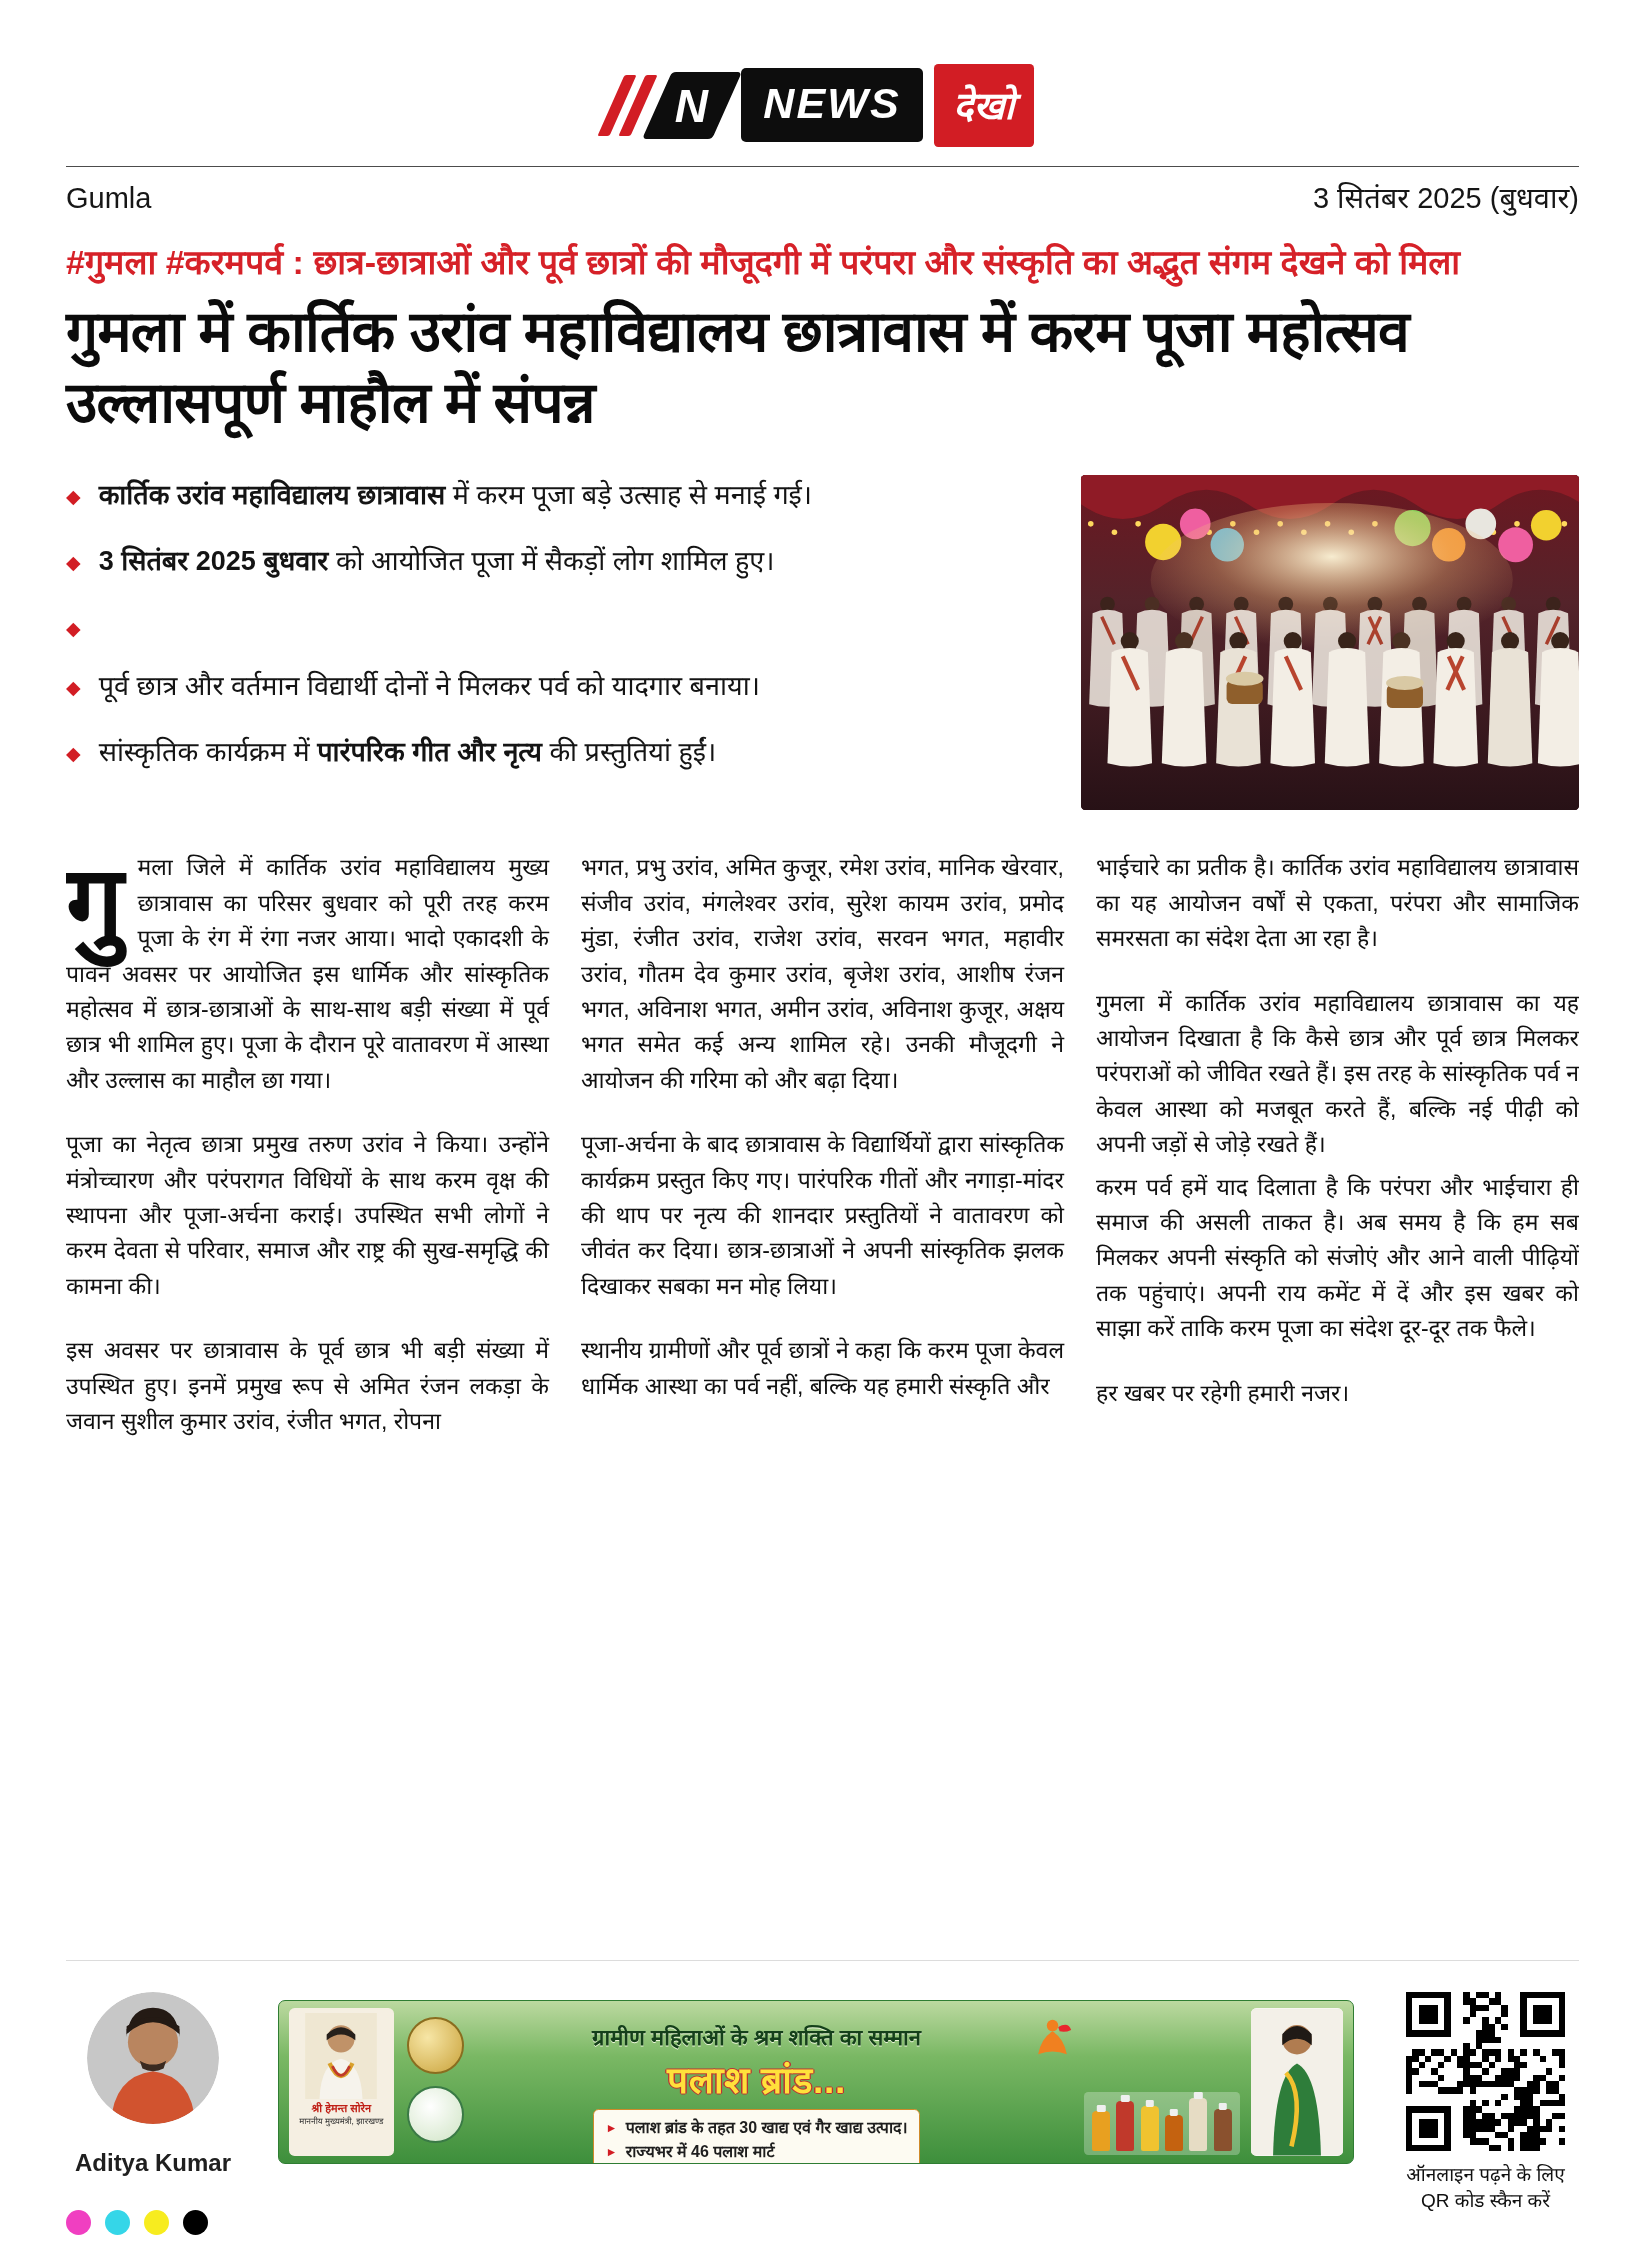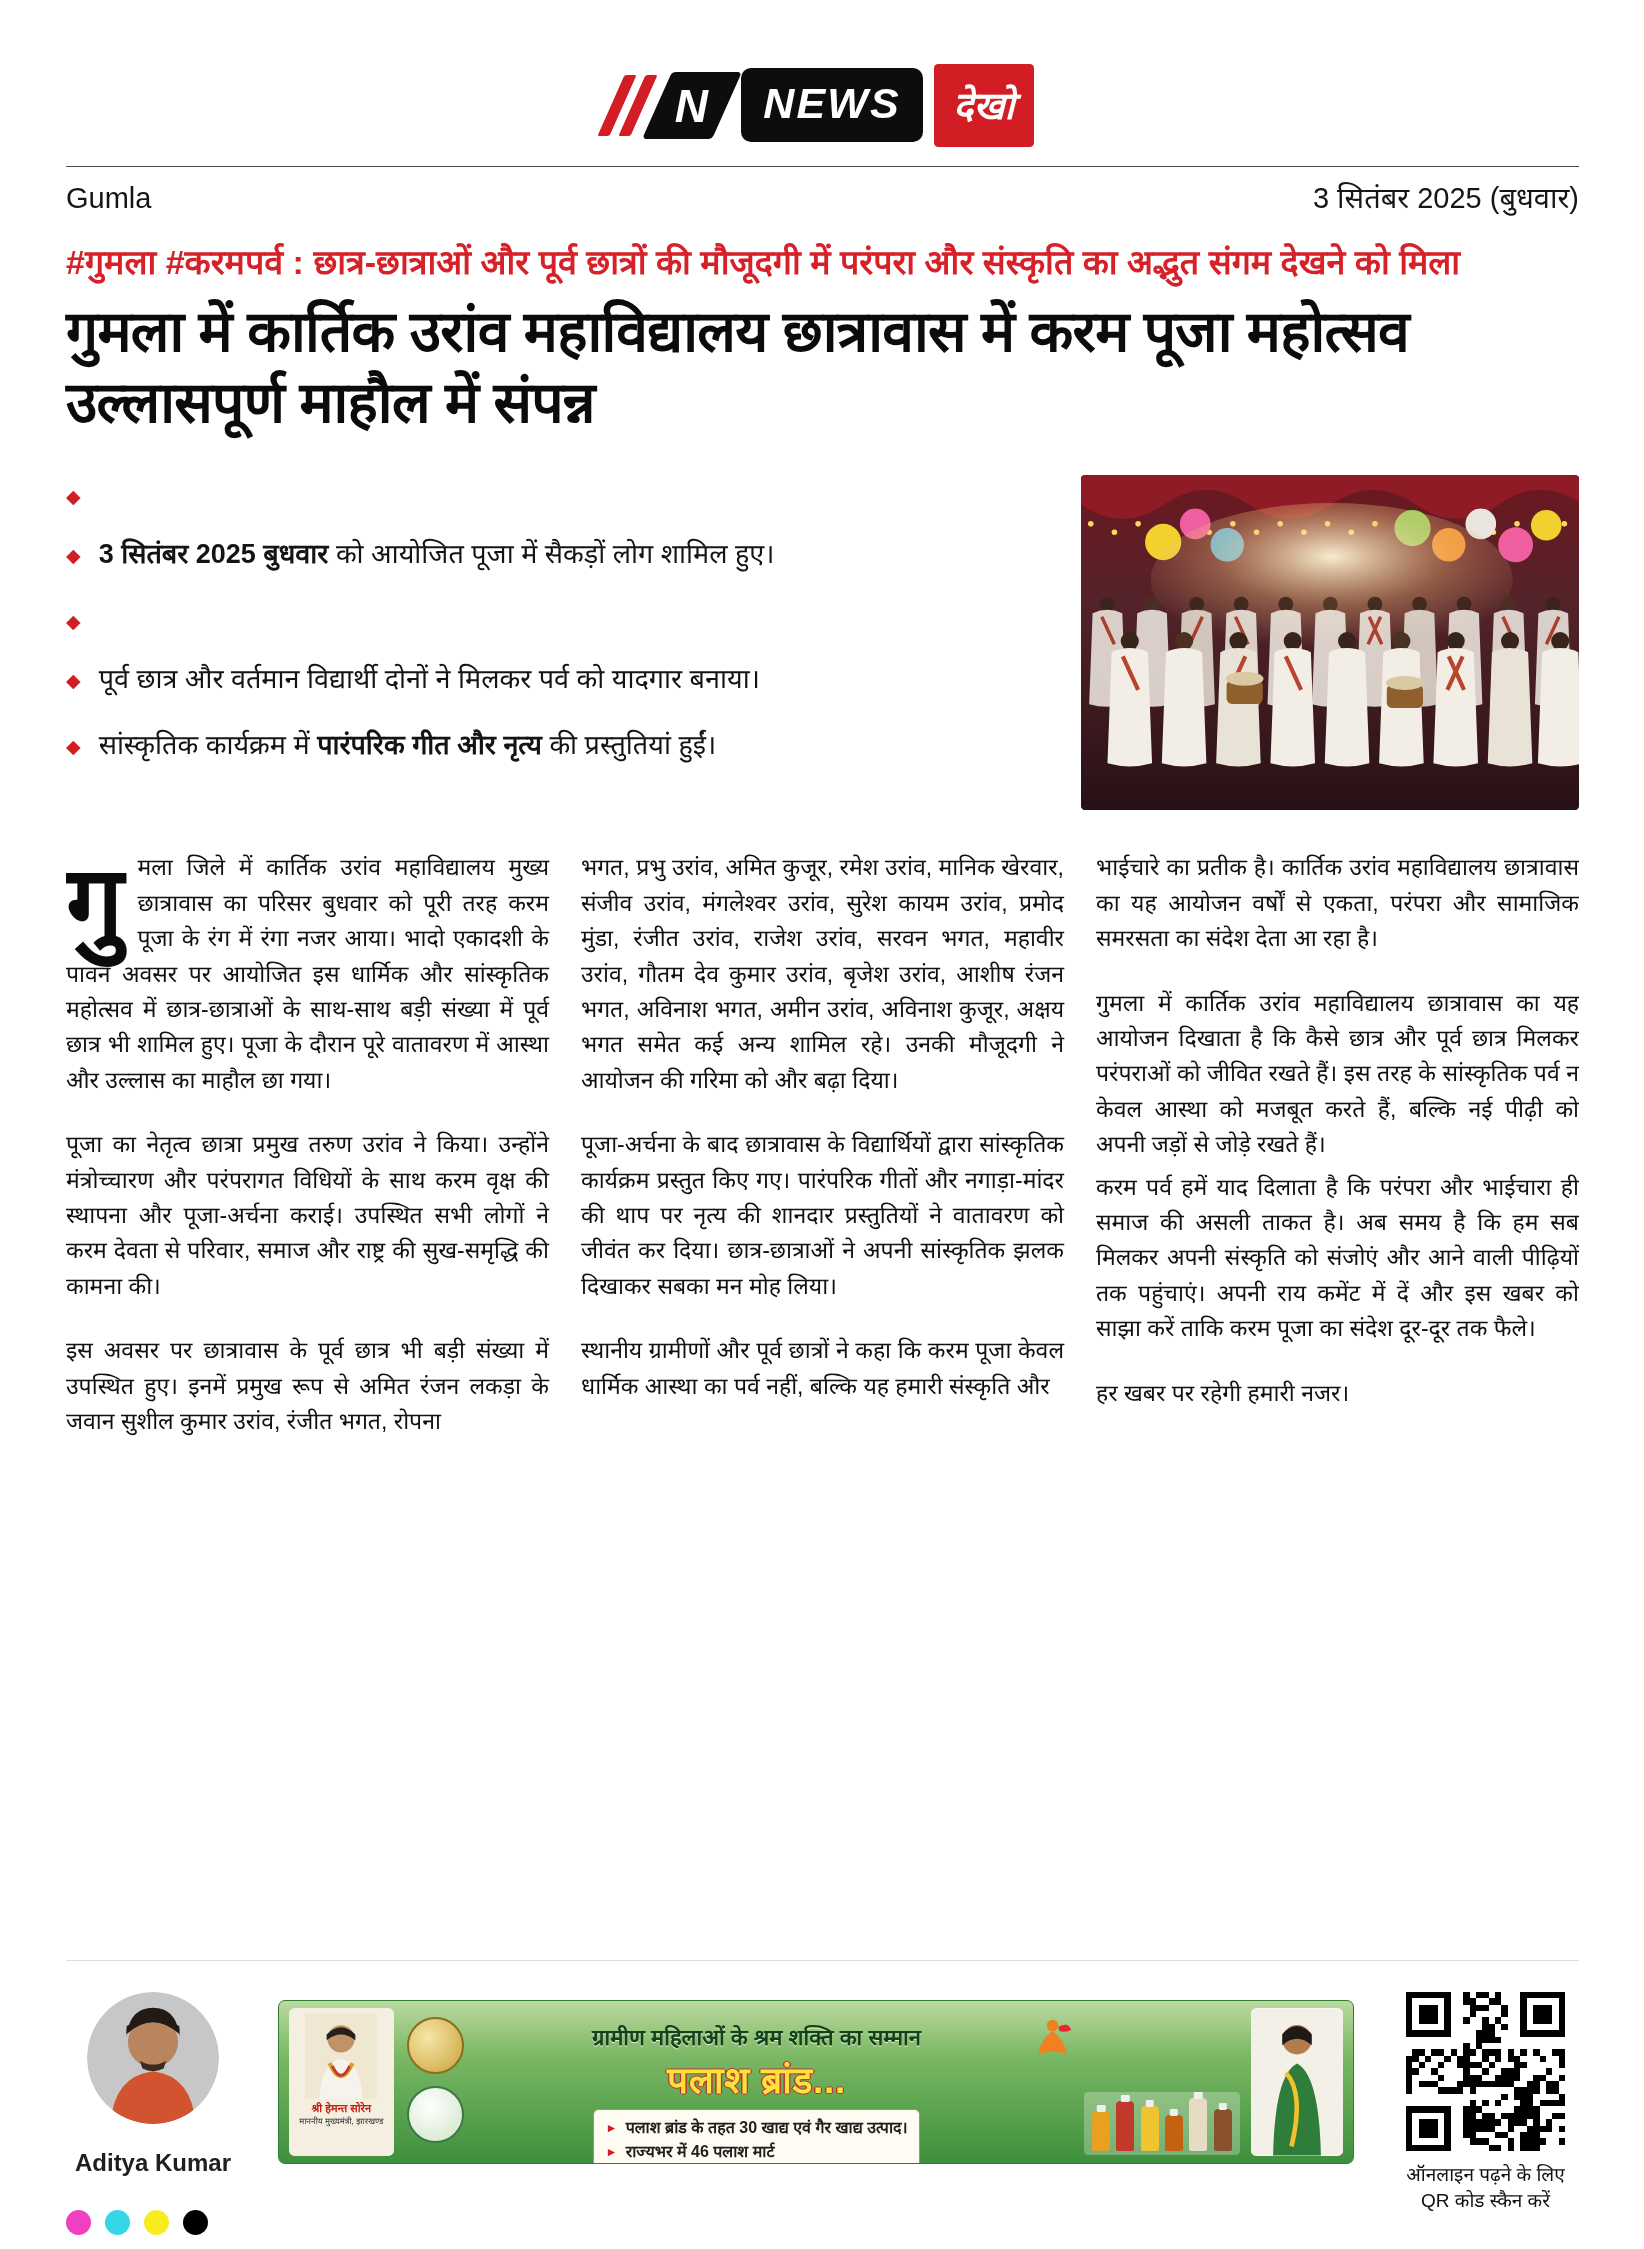--- a/index.html
+++ b/index.html
@@ -11,21 +11,21 @@
   .page{padding:0 66px;}
 
   
   .masthead{padding-top:64px;display:flex;justify-content:center;}
   .logo{display:flex;align-items:center;}
   .slash{width:12px;height:61px;background:#d21d24;transform:skewX(-24deg);margin-right:9px;border-radius:2.1px;}
   .n-box{width:70px;height:67px;background:#0d0d0d;transform:skewX(-24deg);border-radius:4.2px;
          display:flex;align-items:center;justify-content:center;margin:0 14px 0 4.2px;}
   .n-box span{transform:skewX(24deg);color:#fff;font-size:46px;font-weight:800;font-style:italic;}
   .news-box{background:#0d0d0d;color:#fff;font-style:italic;font-weight:800;font-size:43px;
-            letter-spacing:2.1px;padding:11px 22px 14px;border-radius:10px;}
+            letter-spacing:2.1px;padding:11px 22px 14px;border-radius:5px;}
   .dekho-box{background:#d21d24;color:#fff;font-style:italic;font-weight:700;font-size:38px;
              padding:14px 19.5px 16.7px;border-radius:4.2px;margin-left:11px;}
 
   .meta-rule{border-top:1.4px solid #4c4c4c;margin-top:19.5px;}
   .meta-row{display:flex;justify-content:space-between;align-items:baseline;padding-top:9.8px;font-size:29px;color:#161616;}
 
   
   .kicker{margin-top:25px;font-size:34px;font-weight:700;color:#d62128;line-height:1.25;}
   .headline{margin-top:12.5px;font-size:57px;line-height:1.24;font-weight:800;color:#0b0b0b;letter-spacing:-0.7px;}
 
@@ -113,20 +113,21 @@
     <span>3 सितंबर 2025 (बुधवार)</span>
   </div>
 
   <div class="kicker">#गुमला #करमपर्व : छात्र-छात्राओं और पूर्व छात्रों की मौजूदगी में परंपरा और संस्कृति का अद्भुत संगम देखने को मिला</div>
   <h1 class="headline" style="margin:12.5px 0 0;">गुमला में कार्तिक उरांव महाविद्यालय छात्रावास में करम पूजा महोत्सव उल्लासपूर्ण माहौल में संपन्न</h1>
 
   <div class="hero">
     <div class="highlights">
       <div class="highlight">
         <span class="diamond">◆</span>
+        <span><span></span><b>कार्तिक उरांव महाविद्यालय छात्रावास</b><span> में करम पूजा बड़े उत्साह से मनाई गई।</span></span>
       </div>
       <div class="highlight">
         <span class="diamond">◆</span>
         <span><span></span><b>3 सितंबर 2025 बुधवार</b><span> को आयोजित पूजा में सैकड़ों लोग शामिल हुए।</span></span>
       </div>
       <div class="highlight">
         <span class="diamond">◆</span>
       </div>
       <div class="highlight">
         <span class="diamond">◆</span>

